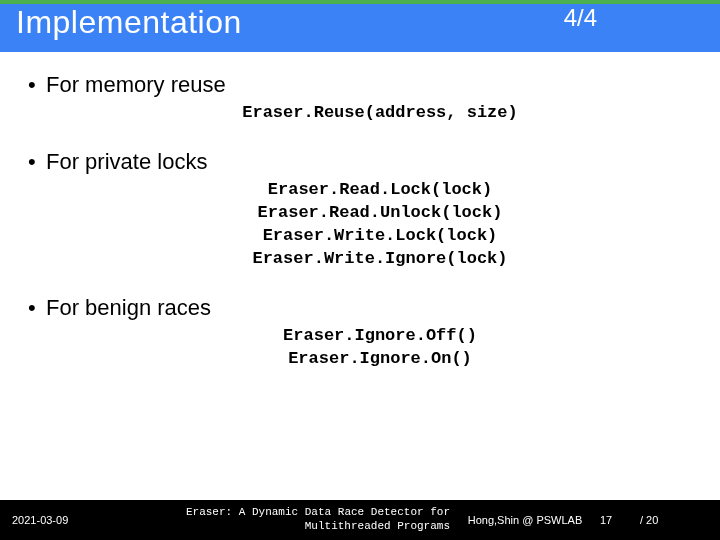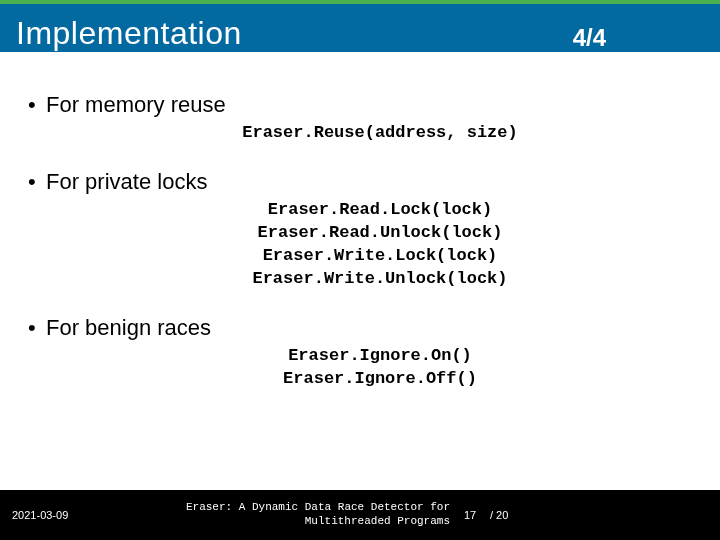--- a/index.html
+++ b/index.html
@@ -11,43 +11,42 @@
       width: 720px;
       height: 540px;
       font-family: "Segoe UI", Tahoma, sans-serif;
       background: #ffffff;
       position: relative;
       overflow: hidden;
     }
     .header {
       width: 100%;
       height: 52px;
-      background: #0369a1;
+      background: #3b82f6;
       border-top: 4px solid #4caf50;
       display: flex;
-      align-items: flex-end;
+      align-items: flex-start;
       padding: 0 16px;
       color: #ffffff;
       position: relative;
     }
     .header-title {
       font-size: 32px;
       font-weight: 400;
       letter-spacing: 0.5px;
     }
     .header-page {
       position: absolute;
-      right: 114px;
+      right: 123px;
       font-size: 24px;
-      font-weight: 700;
+      font-weight: 400;
     }
     .content {
       padding: 12px 28px 0 28px;
       color: #000000;
-      margin-top: 20px;
     }
     .bullet-item {
       font-size: 22px;
       font-weight: 400;
       margin-top: 8px;
       margin-bottom: 4px;
     }
     .bullet-item::before {
       content: "• ";
       display: inline-block;
@@ -66,21 +65,21 @@
       display: block;
     }
     .section-gap {
       height: 16px;
     }
     .footer {
       position: absolute;
       bottom: 0;
       left: 0;
       width: 100%;
-      height: 50px;
+      height: 40px;
       background: #000000;
       color: #ffffff;
       display: flex;
       align-items: center;
       font-size: 11px;
     }
     .footer-date {
       padding-left: 12px;
       width: 100px;
       flex-shrink: 0;
@@ -92,21 +91,21 @@
       flex-shrink: 0;
       font-family: Liberation Mono, monospace;
     }
     .footer-author {
       width: 150px;
       text-align: center;
       flex-shrink: 0;
     }
     .footer-pagenum {
       width: 40px;
-      text-align: center;
+      text-align: left;
       flex-shrink: 0;
     }
     .footer-totalpages {
       width: 50px;
       text-align: left;
       flex-shrink: 0;
     }
   </style>
 </head>
 <body>
@@ -123,31 +122,32 @@
     <span class="code-line">Eraser.Reuse(address, size)</span>
   </div>
 
   <div class="section-gap"></div>
 
   <div class="bullet-item">For private locks</div>
   <div class="code-block">
     <span class="code-line">Eraser.Read.Lock(lock)</span>
     <span class="code-line">Eraser.Read.Unlock(lock)</span>
     <span class="code-line">Eraser.Write.Lock(lock)</span>
-    <span class="code-line">Eraser.Write.Unlock(lock)</span>
+    <span class="code-line">Eraser.Write.Ignore(lock)</span>
   </div>
 
   <div class="section-gap"></div>
 
   <div class="bullet-item">For benign races</div>
   <div class="code-block">
+    <span class="code-line">Eraser.Ignore.Off()</span>
     <span class="code-line">Eraser.Ignore.On()</span>
-    <span class="code-line">Eraser.Ignore.Off()</span>
   </div>
 
 </div>
 
 <div class="footer">
   <div class="footer-date">2021-03-09</div>
   <div class="footer-title">Eraser: A Dynamic Data Race Detector for Multithreaded Programs</div>
+  <div class="footer-author">Hong,Shin @ PSWLAB</div>
   <div class="footer-pagenum">17</div>
   <div class="footer-totalpages">/ 20</div>
 </div>
 
 </body></html>

